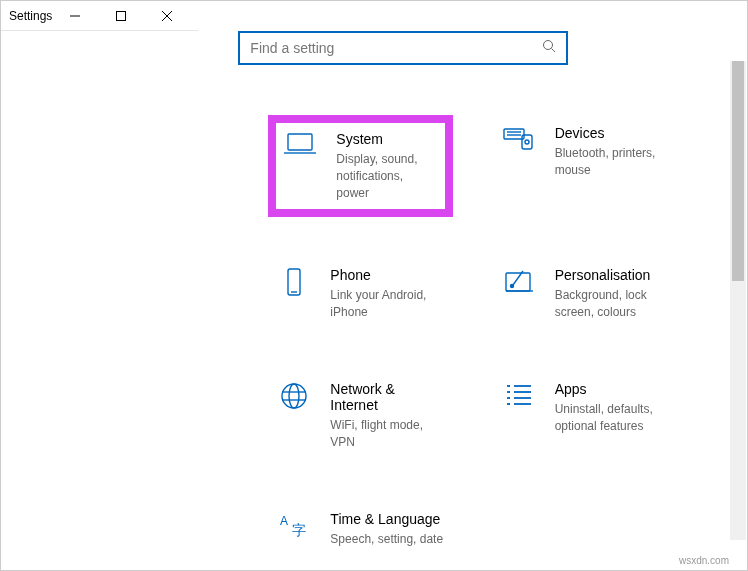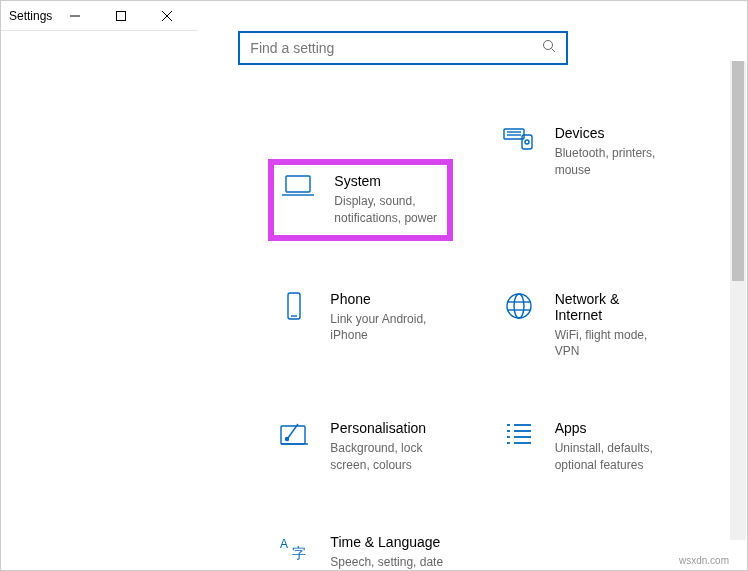--- a/index.html
+++ b/index.html
@@ -13,21 +13,21 @@
     .win-btn svg { stroke: #000; }
     .topgap { height: 10px; }
     .main { flex: 1; padding: 30px 40px 10px 40px; overflow-y: auto; }
     .search-wrap { display: flex; justify-content: flex-start; margin-bottom: 50px; }
     .search { width: 330px; height: 34px; border: 2px solid #0067c0; display: flex; align-items: center; padding: 0 10px; }
     .search input { flex: 1; border: none; outline: none; font-size: 14px; color: #555; }
     .search input::placeholder { color: #777; }
     .search .sicon { color: #555; }
     .grid { display: grid; grid-template-columns: 1fr 1fr; column-gap: 40px; row-gap: 40px; padding: 0 30px; }
     .tile { display: flex; gap: 18px; padding: 8px 6px; border: 2px solid transparent; cursor: pointer; }
-    .tile.highlight { border: 6px solid #d946ef; margin-top: 44px; }
+    .tile.highlight { border: 8px solid #d946ef; }
     .tile-icon { width: 36px; height: 36px; flex: 0 0 36px; display: flex; align-items: flex-start; justify-content: center; color: #0067c0; }
     .tile-body { flex: 1; }
     .tile-title { font-size: 14px; color: #000; margin-bottom: 4px; }
     .tile-sub { font-size: 12px; color: #666; line-height: 1.4; }
     .scrollbar-track { position: absolute; right: 1px; top: 60px; bottom: 30px; width: 16px; background: #f0f0f0; }
     .scrollbar-thumb { position: absolute; left: 2px; right: 2px; top: 0; height: 220px; background: #c1c1c1; }
     .watermark { position: absolute; right: 18px; bottom: 4px; font-size: 10px; color: #999; }
   </style>
 </head>
 <body>
@@ -112,45 +112,45 @@
           </svg>
         </div>
         <div class="tile-body">
           <div class="tile-title">Phone</div>
           <div class="tile-sub">Link your Android, iPhone</div>
         </div>
       </div>
 
       <div class="tile">
         <div class="tile-icon">
+          <svg width="32" height="30" viewBox="0 0 32 30" fill="none" stroke="#0067c0" stroke-width="1.4">
+            <rect x="3" y="6" width="24" height="18" rx="1"></rect>
+            <line x1="3" y1="24" x2="30" y2="24"></line>
+            <line x1="20" y1="4" x2="10" y2="18"></line>
+            <circle cx="9" cy="19" r="1.5" fill="#0067c0"></circle>
+          </svg>
+        </div>
+        <div class="tile-body">
+          <div class="tile-title">Personalisation</div>
+          <div class="tile-sub">Background, lock screen, colours</div>
+        </div>
+      </div>
+
+      <div class="tile">
+        <div class="tile-icon">
           <svg width="30" height="30" viewBox="0 0 30 30" fill="none" stroke="#0067c0" stroke-width="1.4">
             <circle cx="15" cy="15" r="12"></circle>
             <ellipse cx="15" cy="15" rx="5" ry="12"></ellipse>
             <line x1="3" y1="11" x2="27" y2="11"></line>
             <line x1="3" y1="19" x2="27" y2="19"></line>
           </svg>
         </div>
         <div class="tile-body">
           <div class="tile-title">Network &amp; Internet</div>
           <div class="tile-sub">WiFi, flight mode, VPN</div>
-        </div>
-      </div>
-
-      <div class="tile">
-        <div class="tile-icon">
-          <svg width="32" height="30" viewBox="0 0 32 30" fill="none" stroke="#0067c0" stroke-width="1.4">
-            <rect x="3" y="6" width="24" height="18" rx="1"></rect>
-            <line x1="3" y1="24" x2="30" y2="24"></line>
-            <line x1="20" y1="4" x2="10" y2="18"></line>
-            <circle cx="9" cy="19" r="1.5" fill="#0067c0"></circle>
-          </svg>
-        </div>
-        <div class="tile-body">
-          <div class="tile-title">Personalisation</div>
-          <div class="tile-sub">Background, lock screen, colours</div>
         </div>
       </div>
 
       <div class="tile">
         <div class="tile-icon">
           <svg width="30" height="26" viewBox="0 0 30 26" fill="none" stroke="#0067c0" stroke-width="1.8">
             <line x1="3" y1="5" x2="6" y2="5"></line>
               <line x1="10" y1="5" x2="27" y2="5"></line>
             <line x1="3" y1="11" x2="6" y2="11"></line>
               <line x1="10" y1="11" x2="27" y2="11"></line>

